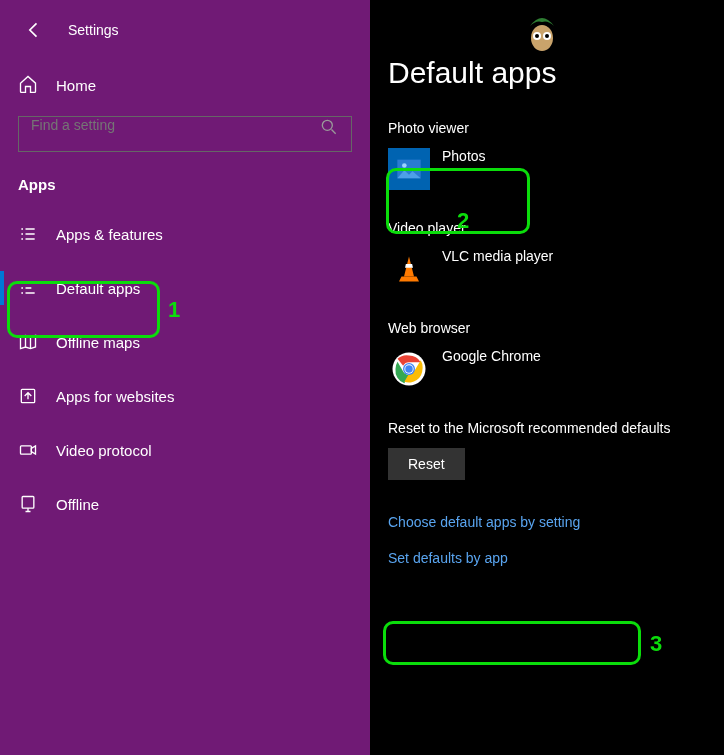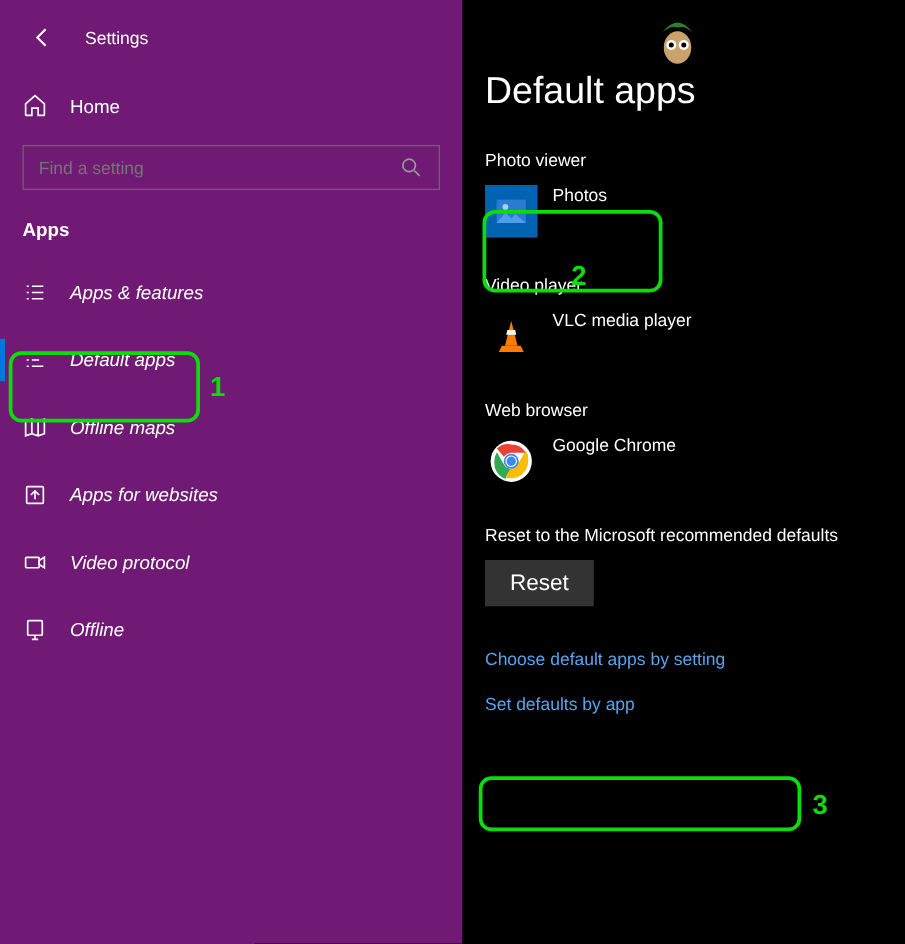--- a/index.html
+++ b/index.html
@@ -4,38 +4,38 @@
 <style>
   * { box-sizing: border-box; margin: 0; padding: 0; }
   html, body { width: 724px; height: 755px; background: #000; color: #fff; font-family: "Segoe UI", Arial, sans-serif; font-size: 14px; overflow: hidden; }
   .root { display: flex; width: 100%; height: 100%; }
   .sidebar { width: 370px; background: #701a75; padding: 14px 0 14px 0; position: relative; }
   .header-row { display: flex; align-items: center; padding: 0 18px 20px 18px; }
   .back-btn { width: 32px; height: 32px; display: flex; align-items: center; justify-content: center; cursor: pointer; }
   .header-title { margin-left: 18px; font-size: 14px; }
   .home-row { display: flex; align-items: flex-end; padding: 8px 18px 22px 18px; cursor: pointer; }
   .home-row .lbl { margin-left: 18px; font-size: 15px; }
-  .search-box { margin: 0 18px 24px 18px; height: 36px; border: 1px solid #666; display: flex; align-items: center; padding: 0 12px; }
+  .search-box { margin: 0 18px 24px 18px; height: 36px; border: 1px solid #666; display: flex; align-items: flex-start; padding: 0 12px; }
   .search-box input { flex: 1; background: transparent; border: none; outline: none; color: #999; font-size: 14px; }
   .section-title { padding: 0 18px 14px 18px; font-size: 15px; font-weight: 700; }
-  .nav-item { display: flex; align-items: center; height: 54px; padding: 0 18px; cursor: pointer; position: relative; font-style: italic; }
+  .nav-item { display: flex; align-items: center; height: 54px; padding: 0 18px; cursor: pointer; position: relative; }
   .nav-item .lbl { margin-left: 18px; font-size: 15px; }
   .nav-item.active { background: transparent; }
   .nav-item.active::before { content: ""; position: absolute; left: 0; top: 10px; bottom: 10px; width: 4px; background: #0078d7; }
   .icon { width: 20px; height: 20px; display: inline-flex; align-items: center; justify-content: center; }
   .icon svg { width: 20px; height: 20px; }
 
   .content { flex: 1; background: #000; padding: 56px 0 0 0; position: relative; }
   .content h1 { font-size: 30px; font-weight: 300; padding: 0 0 30px 0; margin-left: 18px; }
   .cat-label { font-size: 14px; color: #fff; margin: 0 0 12px 18px; }
   .app-row { display: flex; align-items: flex-start; margin: 0 0 28px 18px; height: 44px; cursor: pointer; }
   .app-icon { width: 42px; height: 42px; display: flex; align-items: center; justify-content: center; }
   .app-name { margin-left: 12px; font-size: 14px; }
   .reset-label { font-size: 14px; margin: 8px 0 12px 18px; }
-  .reset-btn { margin-left: 18px; background: #333; border: none; color: #fff; padding: 8px 20px; font-size: 18px; cursor: pointer; }
+  .reset-btn { margin-left: 18px; background: #333; border: none; color: #fff; padding: 8px 20px; font-size: 14px; cursor: pointer; }
   .link-list { margin-top: 34px; }
   .link-item { display: block; margin: 0 0 20px 18px; color: #59a4ef; font-size: 14px; text-decoration: none; cursor: pointer; }
 
   
   .anno-box { position: absolute; border: 3px solid #0bdd0b; border-radius: 10px; pointer-events: none; }
   .anno-num { position: absolute; color: #0bdd0b; font-size: 22px; font-weight: 700; pointer-events: none; }
   .anno1-box { left: 7px; top: 281px; width: 153px; height: 57px; }
   .anno1-num { left: 168px; top: 297px; }
   .anno2-box { left: 386px; top: 168px; width: 144px; height: 66px; }
   .anno2-num { left: 457px; top: 208px; }

